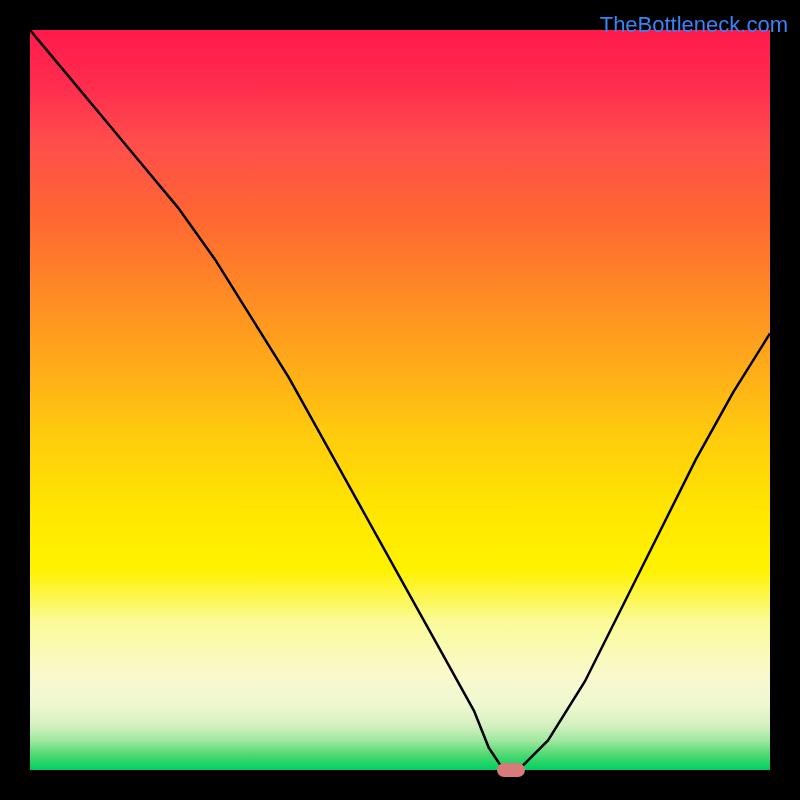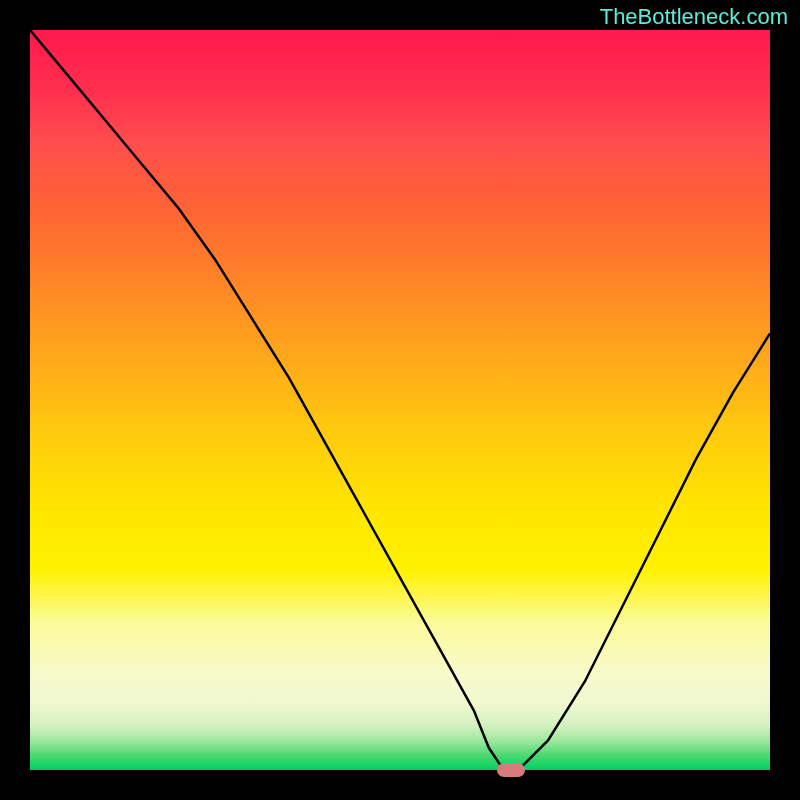--- a/index.html
+++ b/index.html
@@ -5,23 +5,23 @@
     * { margin: 0; padding: 0; box-sizing: border-box; }
     body {
       width: 800px;
       height: 800px;
       background: #000;
       position: relative;
       font-family: Arial, sans-serif;
     }
     .watermark {
       position: absolute;
-      top: 4px;
+      top: 12px;
       right: 12px;
-      color: #5eead4;
+      color: #3b82f6;
       font-size: 22px;
       font-weight: 500;
       z-index: 10;
     }
     .plot-area {
       position: absolute;
       left: 30px;
       top: 30px;
       width: 740px;
       height: 740px;

